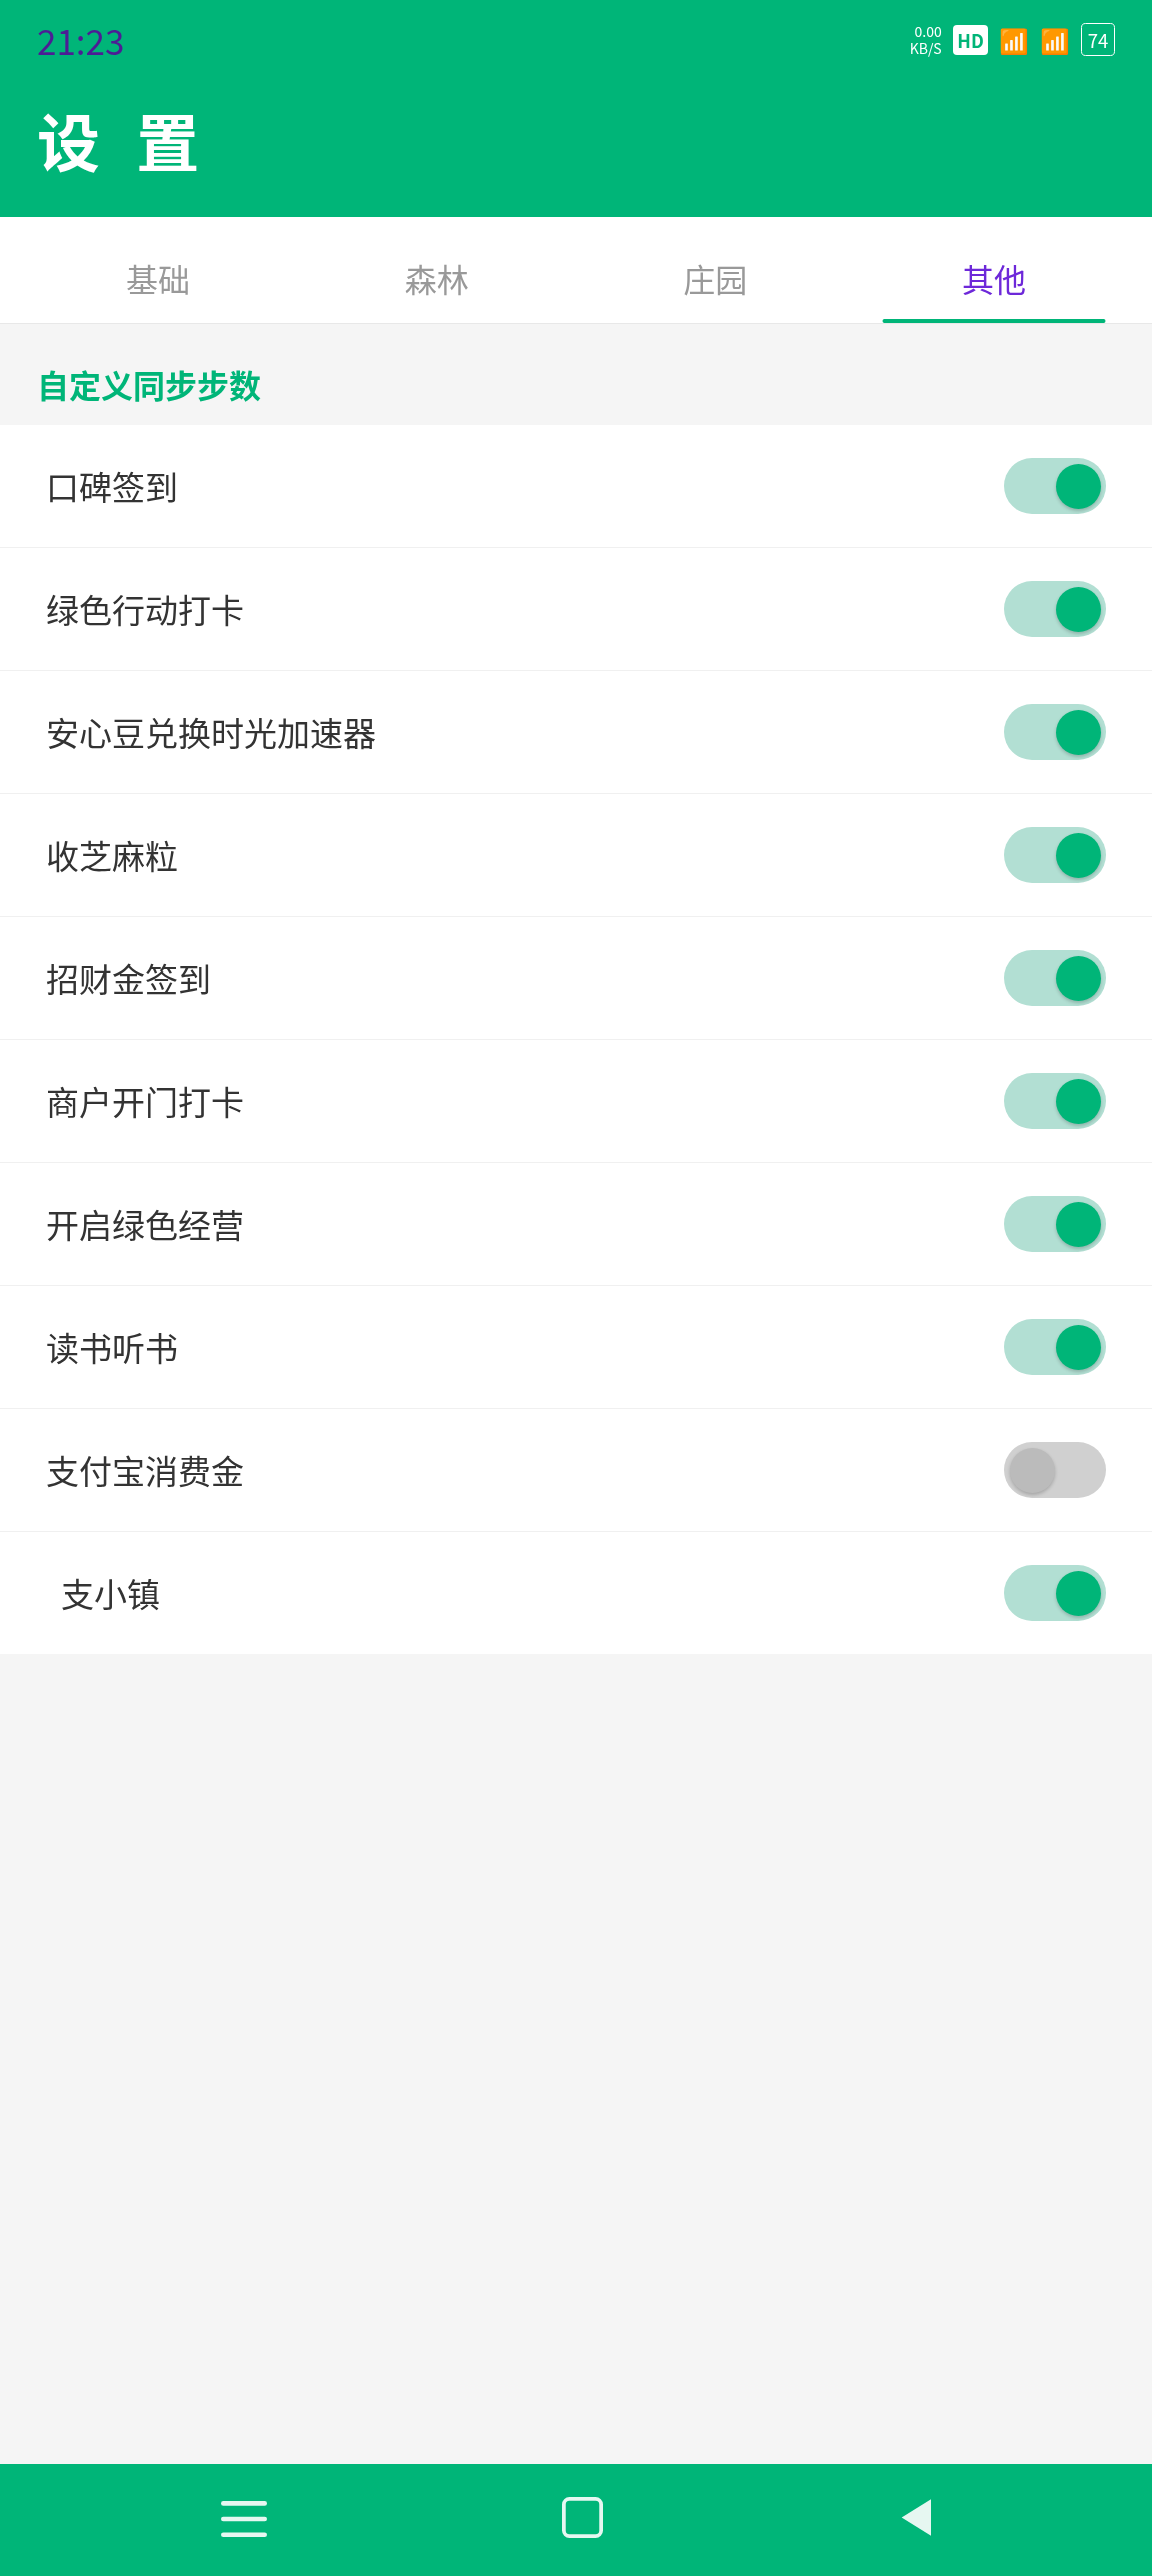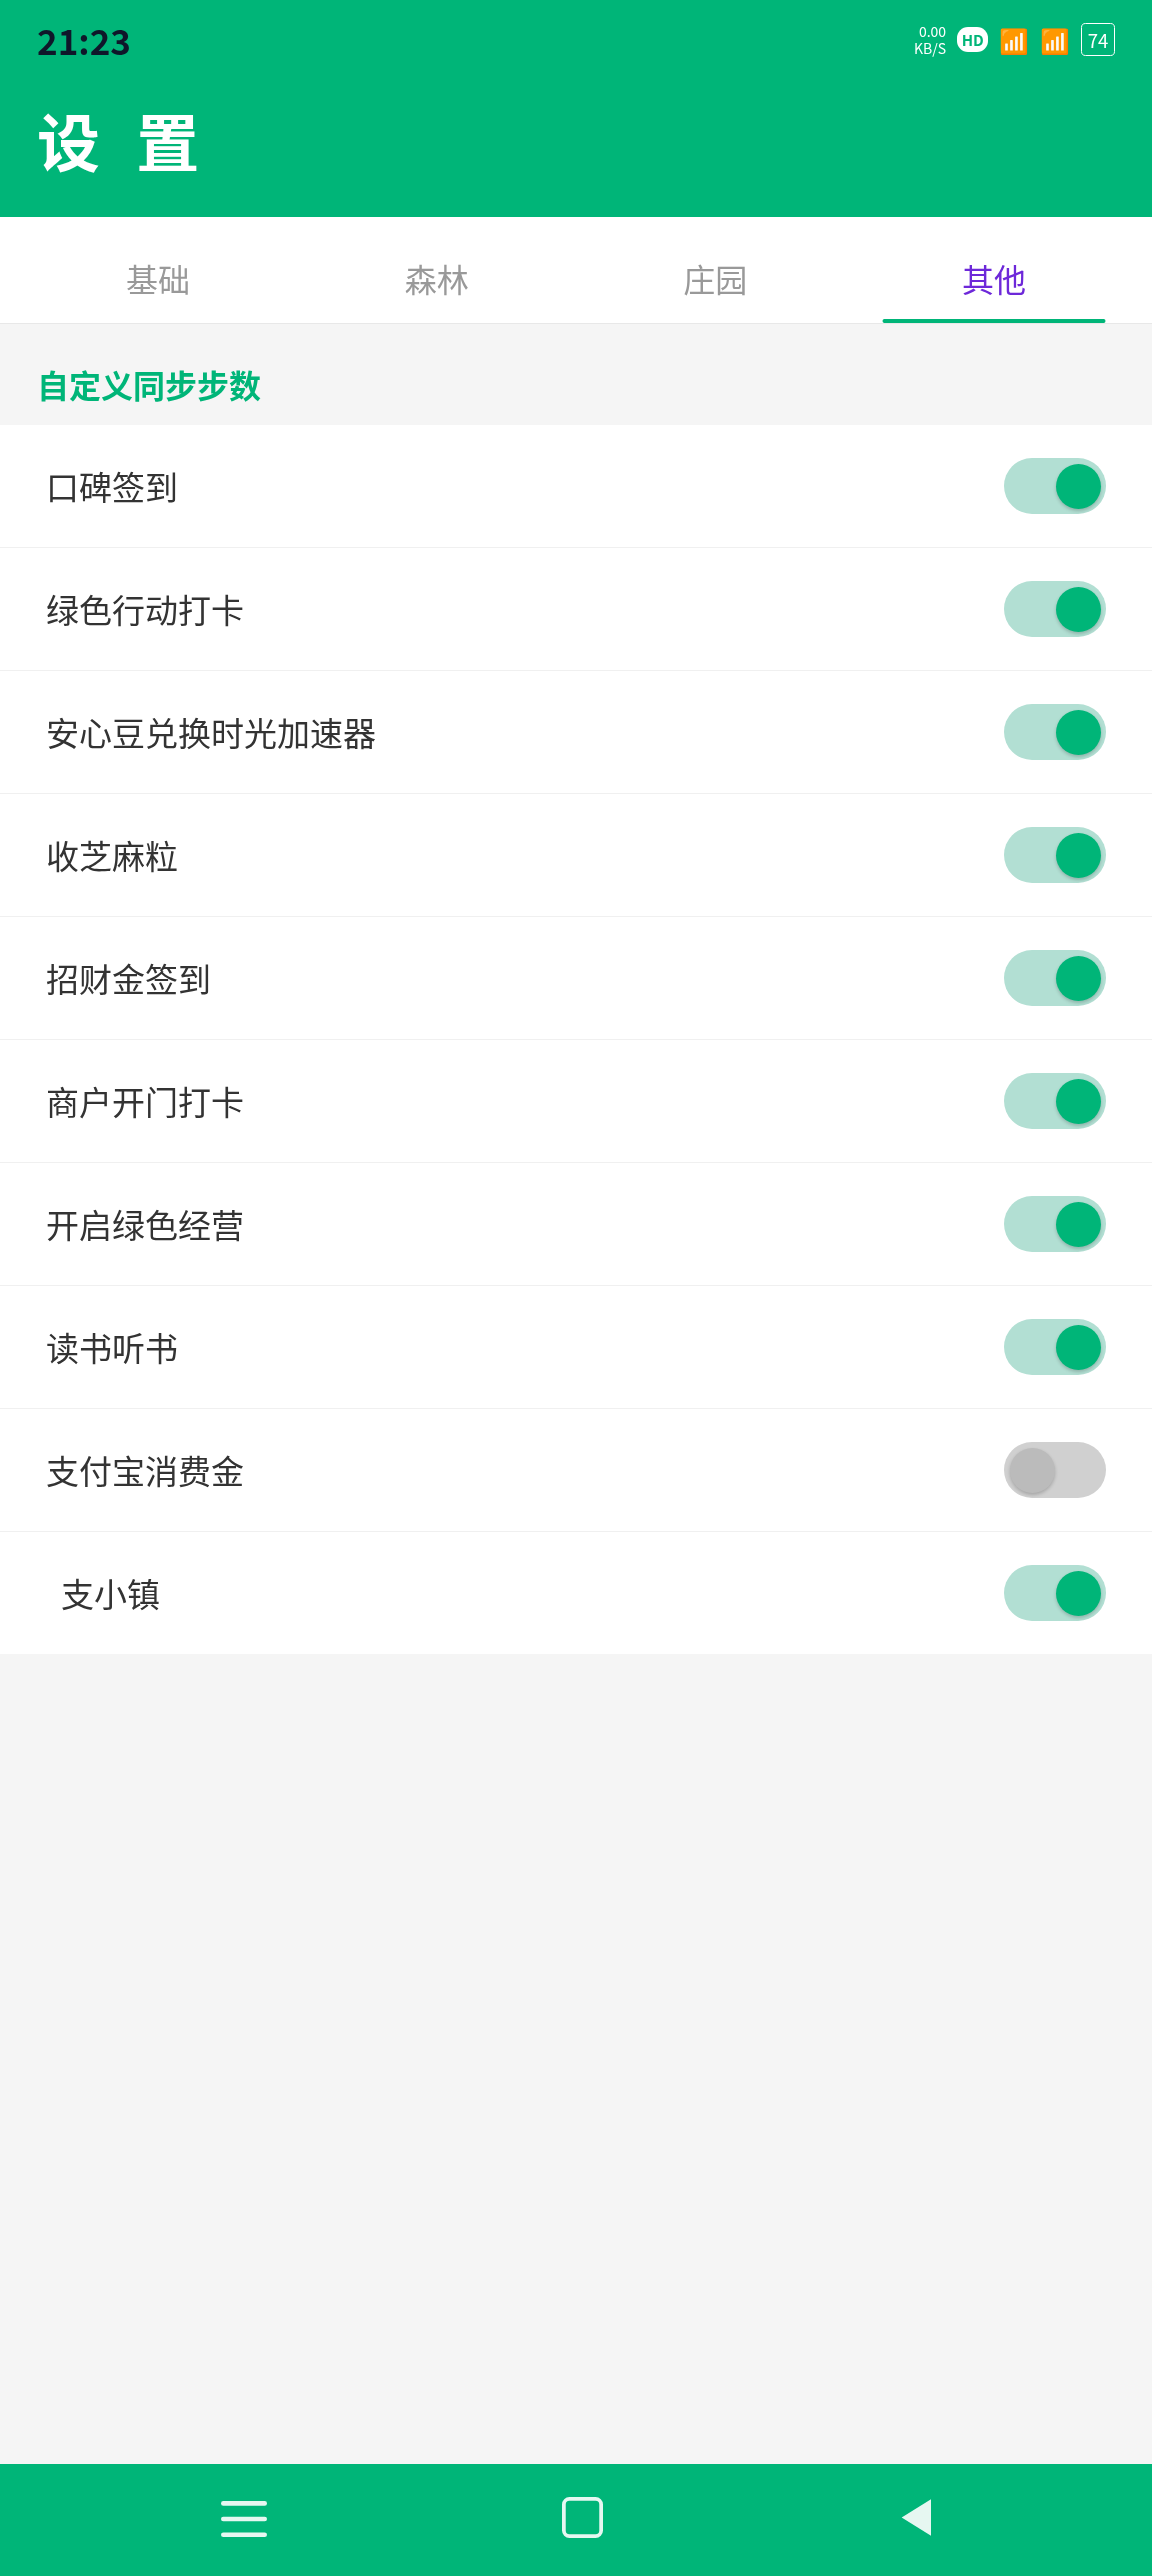--- a/index.html
+++ b/index.html
@@ -17,23 +17,23 @@
     
     .status-bar {
       background: #00b578;
       display: flex;
       align-items: center;
       justify-content: space-between;
       padding: 16.7px 37px 11px 37px;
       height: 74px;
     }
     .status-time {
-      color: #0f172a;
+      color: #4c1d95;
       font-size: 35px;
-      font-weight: 700;
+      font-weight: 400;
     }
     .status-icons {
       display: flex;
       align-items: center;
       gap: 11px;
       color: white;
       font-size: 20.4px;
     }
     .status-battery {
       border: 1.9px solid white;
@@ -181,21 +181,21 @@
       opacity: 0.9;
     }
   </style>
 </head>
 <body>
 
 <div class="status-bar">
   <span class="status-time">21:23</span>
   <div class="status-icons">
     <span style="font-size:14px; line-height:1.2; text-align:right;">0.00<br>KB/S</span>
-    <span style="background:white;color:#00b578;font-size:15px;padding:1.9px 4.6px;border-radius:11px;font-weight:700;">HD</span>
+    <span style="background:white;color:#00b578;font-size:18px;padding:1.9px 4.6px;border-radius:4px;font-weight:700;">HD</span>
     <span style="font-size:24px;">📶</span>
     <span style="font-size:24px;">📶</span>
     <span class="status-battery">74</span>
   </div>
 </div>
 
 <div class="header">
   <div class="header-title">设 置</div>
 </div>
 

